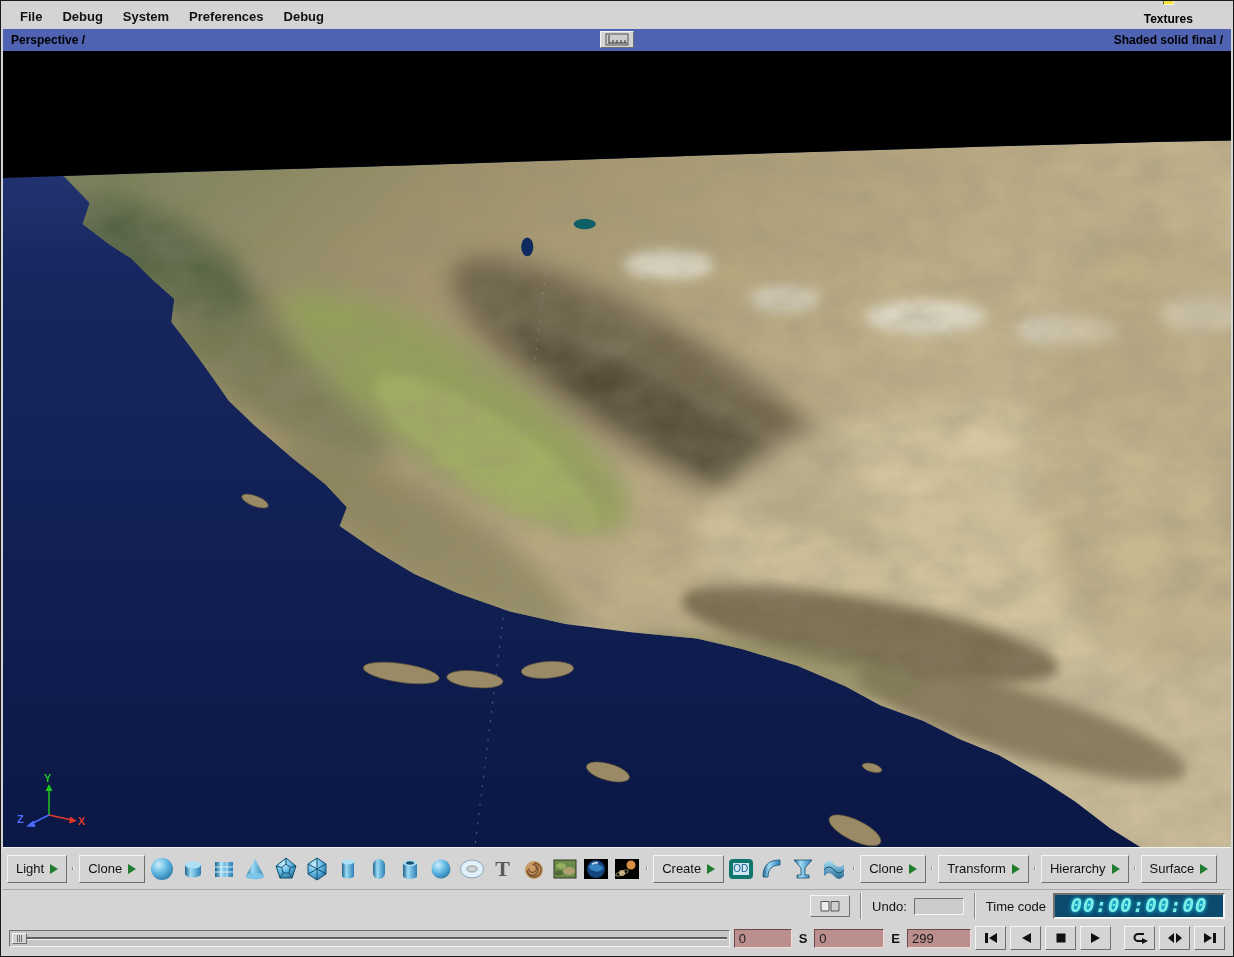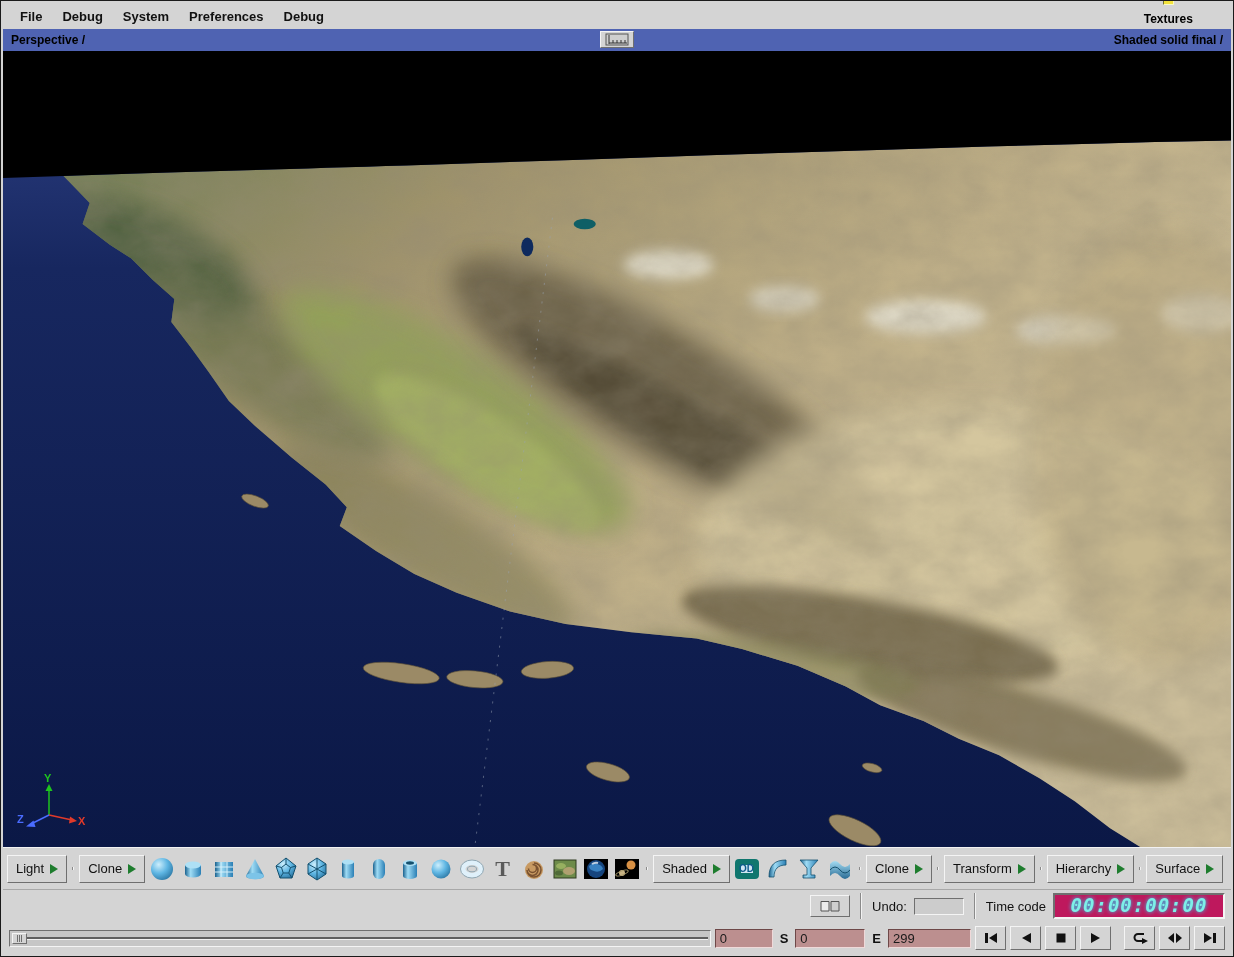--- a/index.html
+++ b/index.html
@@ -34,40 +34,40 @@
   .viewport{flex:1 1 auto;min-height:0;position:relative;background:#000;overflow:hidden;}
   .viewport svg.scene{position:absolute;inset:0;width:100%;height:100%;}
   .axis-ind{position:absolute;left:14px;bottom:14px;}
   
   .toolbar{height:42px;display:flex;align-items:center;padding:16px 4px;gap:2px;border-top:1px solid #f2f2f2;flex:0 0 auto;overflow:hidden;}
   .tbtn{height:28px;display:flex;align-items:center;gap:6px;padding:0 8px;font-size:13px;white-space:nowrap;}
   .arrow-r{width:0;height:0;border-left:8px solid #1e7d2e;border-top:5px solid transparent;border-bottom:5px solid transparent;}
   .vsep{width:2px;align-self:stretch;margin:3px 3px;border-left:1px solid #8a8a8a;border-right:1px solid #f2f2f2;}
   .ticon{width:29px;height:30px;display:flex;align-items:center;justify-content:center;flex:0 0 auto;}
   .text-tool{font-family:"Liberation Serif",serif;font-size:22px;font-weight:700;color:#5a5a5a;line-height:1;}
-  .od-box{width:24px;height:20px;border:6px solid #0f766e;background:#cfe6f2;border-radius:4px;
-    display:flex;align-items:center;justify-content:center;font-size:10px;font-weight:700;color:#0c5a8a;}
+  .od-box{width:24px;height:20px;border:4px solid #0f766e;background:#cfe6f2;border-radius:4px;
+    display:flex;align-items:center;justify-content:center;font-size:10px;font-weight:400;color:#0c5a8a;}
   
   .statusrow{height:33px;display:flex;align-items:center;justify-content:flex-end;gap:7px;
     padding:0 6px;border-top:1px solid #a8a8a8;flex:0 0 auto;}
   .book-btn{width:40px;height:22px;display:flex;align-items:center;justify-content:center;}
   .label13{font-size:13px;text-align:right;}
   .undo-field{width:50px;height:17px;background:#cccccc;font-size:12px;padding:0 3px;font-family:"Liberation Sans",sans-serif;}
-  .lcd{width:172px;height:26px;background:#be185d;color:#7defe8;border:2px solid;border-color:#6f6f6f #f4f4f4 #f4f4f4 #6f6f6f;
+  .lcd{width:172px;height:26px;background:#0c4a6e;color:#7defe8;border:2px solid;border-color:#6f6f6f #f4f4f4 #f4f4f4 #6f6f6f;
     font-family:"DejaVu Sans Mono",monospace;font-weight:700;font-style:italic;font-size:19px;line-height:21px;
     text-align:center;letter-spacing:1px;text-shadow:0 0 4px #19e0ff;}
   
   .timeline{height:32px;display:flex;align-items:center;gap:4px;padding:0 6px;flex:0 0 auto;}
   .slider{flex:1;height:17px;position:relative;background:#c6c6c6;display:flex;align-items:center;padding:0 2px;}
   .slider .track{flex:1;height:3px;background:#5f5f5f;border-bottom:1px solid #f0f0f0;}
   .slider .thumb{position:absolute;left:2px;top:2px;width:15px;height:11px;display:flex;align-items:center;justify-content:center;gap:1px;}
   .slider .thumb i{display:block;width:1px;height:7px;background:#6f6f6f;}
   .redfield{height:19px;background:#bc8f8f;border:1px solid;border-color:#6e4848 #efd9d9 #efd9d9 #6e4848;
     font-size:13px;color:#1a1a1a;padding:0 4px;font-family:"Liberation Sans",sans-serif;}
-  .f1{width:58px;} .f2{width:70px;} .f3{width:83px;}
+  .f1{width:58px;} .f2{width:70px;} .f3{width:64px;}
   .se-label{font-size:13px;font-weight:700;margin:0 3px;}
   .pbtn{width:31px;height:24px;display:flex;align-items:center;justify-content:center;}
   .gap-l{margin-left:9px;}
 </style>
 </head>
 <body>
 
 <svg width="0" height="0" style="position:absolute" aria-hidden="true">
   <defs>
     <radialGradient id="gBlue" cx="0.35" cy="0.3" r="0.9">
@@ -312,21 +312,21 @@
         <svg width="26" height="26">
           <rect x="1" y="3" width="24" height="20" fill="#000"></rect>
           <circle cx="17" cy="9" r="4.5" fill="#d89044"></circle>
           <circle cx="8" cy="17" r="3" fill="#c8b486"></circle>
           <ellipse cx="8" cy="17" rx="6.5" ry="2" fill="none" stroke="#a89a6a" transform="rotate(-20 8 17)"></ellipse>
         </svg>
       </div>
 
     <div class="vsep"></div>
     <div class="tbtn raised">
-      <span>Shaded</span>
+      <span>Create</span>
         <span class="arrow-r"></span>
     </div>
     <div class="ticon">
         <div class="od-box">
           <span>OD</span>
         </div>
       </div>
     <div class="ticon">
         <svg width="26" height="26">
           <path d="M4,21 C4,9 10,4 21,4 L21,9 C13,9 9,13 9,21 Z" fill="url(#gCyl)" stroke="#14506e" stroke-width="0.8"></path>

